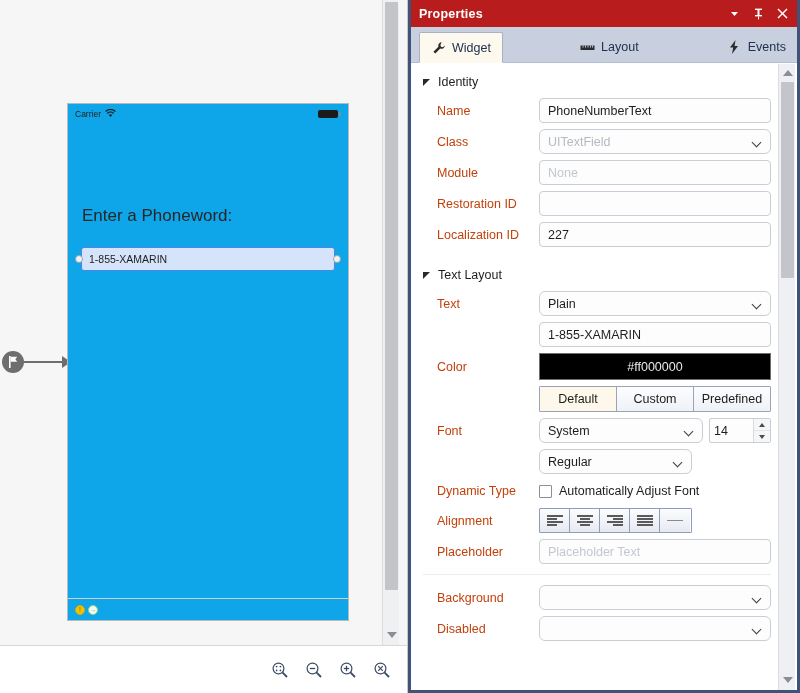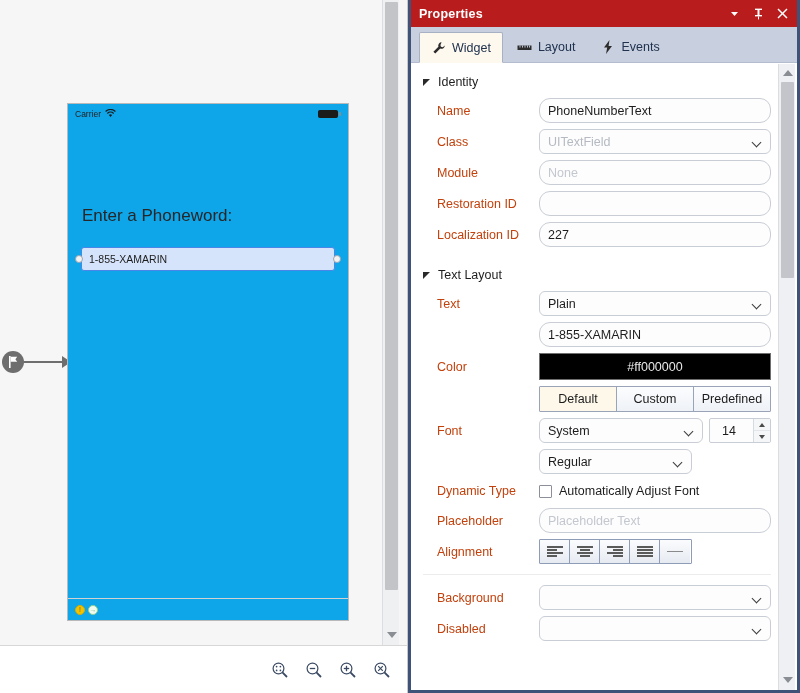--- a/index.html
+++ b/index.html
@@ -156,20 +156,21 @@
     color: #ffffff;
   }
   .props-title-text { font-size: 12.5px; font-weight: bold; letter-spacing: .2px; }
   .title-actions { margin-left: auto; display: flex; align-items: center; gap: 11px; }
   .title-icon { width: 13px; height: 13px; display: flex; align-items: center; justify-content: center; cursor: pointer; }
 
   .props-tabs {
     height: 36px; background: #c8d0e0;
     display: flex; align-items: flex-end; padding-left: 8px; gap: 3px;
     border-bottom: 1px solid #b4bdd0;
+    justify-content: space-between;
   }
   .tab {
     height: 30px; display: flex; align-items: center; gap: 6px;
     padding: 0 11px; font-size: 12.5px; color: #20324e;
     cursor: pointer;
   }
   .tab.active {
     background: #fdf9ef; border: 1px solid #a8b1c4; border-bottom: 1px solid #fdf9ef;
     border-radius: 2px 2px 0 0; height: 31px; margin-bottom: -1px;
   }
@@ -193,21 +194,21 @@
     padding: 3px 26px 3px 12px; min-height: 28px;
   }
   .row-label {
     width: 116px; flex: none; font-size: 12.5px; color: #c2410c;
     padding-left: 14px;
   }
   .row-ctl { flex: 1; display: flex; align-items: center; gap: 6px; }
 
   .inp {
     flex: 1; height: 25px; background: #fdfdfd;
-    border: 1px solid #c9ced6; border-radius: 11px;
+    border: 1px solid #c9ced6; border-radius: 4px;
     display: flex; align-items: center; padding: 0 8px;
     font-size: 12.5px; color: #1d1d1d;
   }
   .inp.placeholder { color: #c3c7cf; }
   .sel {
     flex: 1; height: 25px; background: #fdfdfd;
     border: 1px solid #c9ced6; border-radius: 6px;
     display: flex; align-items: center; padding: 0 8px;
     font-size: 12.5px; color: #1d1d1d; position: relative;
   }
@@ -236,21 +237,21 @@
     font-size: 12.5px; color: #1d1d1d;
     background: linear-gradient(#fcfdff, #eef1f6);
     border-right: 1px solid #9aa4b8; cursor: pointer;
   }
   .seg-btn:last-child { border-right: none; }
   .seg-btn.active { background: #fdf8ea; }
 
   .spin {
     width: 62px; height: 25px; background: #fdfdfd;
     border: 1px solid #c9ced6; border-radius: 2px;
-    display: flex; align-items: center; padding-left: 12px;
+    display: flex; align-items: center; padding-left: 4px;
     font-size: 12.5px; color: #1d1d1d;
   }
   .spin-arrows {
     margin-left: auto; width: 17px; height: 100%;
     display: flex; flex-direction: column; border-left: 1px solid #d6dae1;
   }
   .spin-a {
     flex: 1; display: flex; align-items: center; justify-content: center;
     background: #f5f6f8;
   }
@@ -560,27 +561,20 @@
         </div>
       </div>
 
       <div class="row">
         <div class="row-label">Dynamic Type</div>
         <div class="row-ctl">
           <div class="check-row">
             <span class="cbox"></span>
             <span class="check-label">Automatically Adjust Font</span>
           </div>
-        </div>
-      </div>
-
-      <div class="row">
-        <div class="row-label">Placeholder</div>
-        <div class="row-ctl">
-          <div class="inp placeholder">Placeholder Text</div>
         </div>
       </div>
 
       <div class="row">
         <div class="row-label">Alignment</div>
         <div class="row-ctl">
           <div class="align-seg">
             <div class="align-btn">
               <span style="display:block;width:16px;">
                 <i class="al-line" style="width:16px;"></i>
@@ -615,20 +609,27 @@
             </div>
             <div class="align-btn">
               <span style="display:block;width:16px;">
                 <i class="al-line" style="width:16px;background:#8a8a8a;"></i>
               </span>
             </div>
           </div>
         </div>
       </div>
 
+      <div class="row">
+        <div class="row-label">Placeholder</div>
+        <div class="row-ctl">
+          <div class="inp placeholder">Placeholder Text</div>
+        </div>
+      </div>
+
       <div class="divider"></div>
 
       <div class="row">
         <div class="row-label">Background</div>
         <div class="row-ctl">
           <div class="sel">
             <span></span>
             <span class="chev"></span>
           </div>
         </div>

